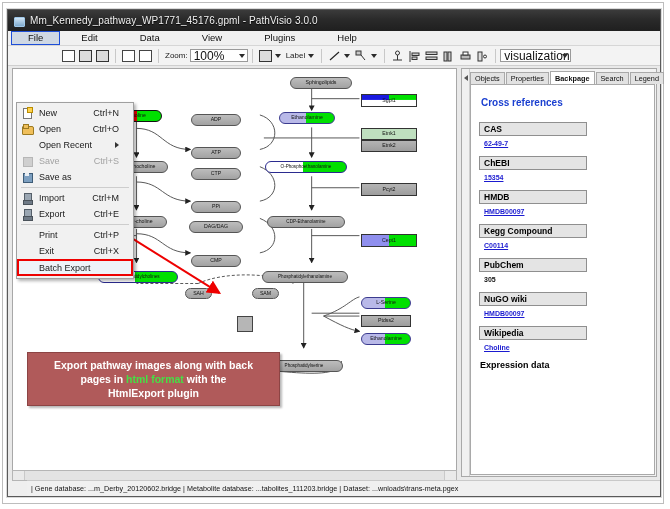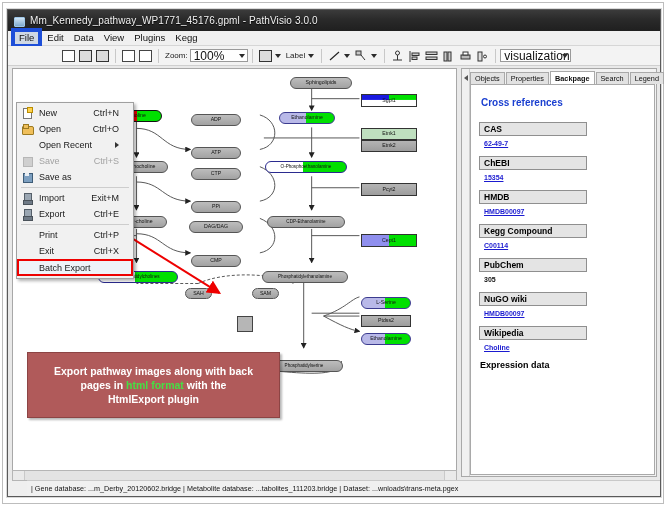--- a/index.html
+++ b/index.html
@@ -43,24 +43,24 @@
     color:#f2f2f2;font-size:10px;letter-spacing:.1px;white-space:nowrap;
     text-shadow:0 1px 1px #000;
   }
   
   #menubar{
     position:absolute;left:0;top:21px;right:0;height:15px;
     background:#f0f0f0;border-bottom:1px solid #d6d6d6;
     display:flex;align-items:center;padding-left:3px;box-sizing:border-box;
   }
   .menu-item{
-    font-size:9.5px;color:#111;padding:1px 5px;line-height:12px;
+    font-size:9.5px;color:#111;padding:1px 21px;line-height:12px;
     white-space:nowrap;cursor:default;
   }
-  .menu-item.active{background:#cfd8e4;border:4px solid #1d4ed8;padding:0px 4px;}
+  .menu-item.active{background:#cfd8e4;border:1px solid #1d4ed8;padding:0px 16px;}
   
   #toolbar{
     position:absolute;left:0;top:36px;right:0;height:20px;
     background:#f3f3f3;border-bottom:1px solid #cfcfcf;
     display:flex;align-items:center;box-sizing:border-box;padding-left:48px;
   }
   .tb-sep{width:1px;height:14px;background:#c8c8c8;margin:0 4px;}
   .tb-ic{
     width:13px;height:13px;margin:0 2px;position:relative;
     display:inline-block;flex:0 0 auto;
@@ -149,21 +149,21 @@
   .gene-halfgreen{
     border:1px solid #333;
     background:linear-gradient(90deg,#8f8fee 0%,#8f8fee 50%,#00e000 50%,#00e000 100%);
   }
   .small-lab{font-size:4.6px;}
   
   .handle{position:absolute;width:3px;height:3px;background:#ffea00;border:1px solid #111;box-sizing:border-box;}
   svg.wires{position:absolute;left:0;top:0;width:100%;height:100%;overflow:visible;pointer-events:none;}
   
   #callout{
-    position:absolute;left:19px;top:286px;width:253px;height:66px;
+    position:absolute;left:19px;top:286px;width:253px;height:54px;
     background:#b05a5a;border:1px solid #8c4444;
     box-shadow:2px 2px 2px rgba(0,0,0,.28);
     color:#ffffff;font-size:10.5px;font-weight:bold;
     display:flex;align-items:center;justify-content:center;text-align:center;
     line-height:14px;padding:0 6px;box-sizing:border-box;z-index:40;
   }
   #callout .hl{color:#45e045;}
   
   #red-arrow{position:absolute;left:0;top:0;width:100%;height:100%;z-index:39;pointer-events:none;overflow:visible;}
   
@@ -291,21 +291,21 @@
     <span id="title-icon"></span>
     <span id="title-text">Mm_Kennedy_pathway_WP1771_45176.gpml - PathVisio 3.0.0</span>
   </div>
 
   <div id="menubar">
     <div class="menu-item active">File</div>
     <div class="menu-item">Edit</div>
     <div class="menu-item">Data</div>
     <div class="menu-item">View</div>
     <div class="menu-item">Plugins</div>
-    <div class="menu-item">Kegg</div>
+    <div class="menu-item">Help</div>
   </div>
 
   <div id="toolbar">
     <span style="width:4px;flex:0 0 auto;"></span>
     <span class="tb-ic">
           <i class="ic-box"></i>
         </span>
     <span class="tb-ic">
           <i class="ic-dark"></i>
         </span>
@@ -587,21 +587,21 @@
       </div>
       <div class="fm-row">
         <i class="fm-ico ico-saveas"></i>
         <span>Save as</span>
         <span class="acc"></span>
       </div>
       <div class="fm-sep"></div>
       <div class="fm-row">
         <i class="fm-ico ico-imp"></i>
         <span>Import</span>
-        <span class="acc">Exit+M</span>
+        <span class="acc">Ctrl+M</span>
       </div>
       <div class="fm-row">
         <i class="fm-ico ico-exp"></i>
         <span>Export</span>
         <span class="acc">Ctrl+E</span>
       </div>
       <div class="fm-sep"></div>
       <div class="fm-row">
         <span>Print</span>
         <span class="acc">Ctrl+P</span>

